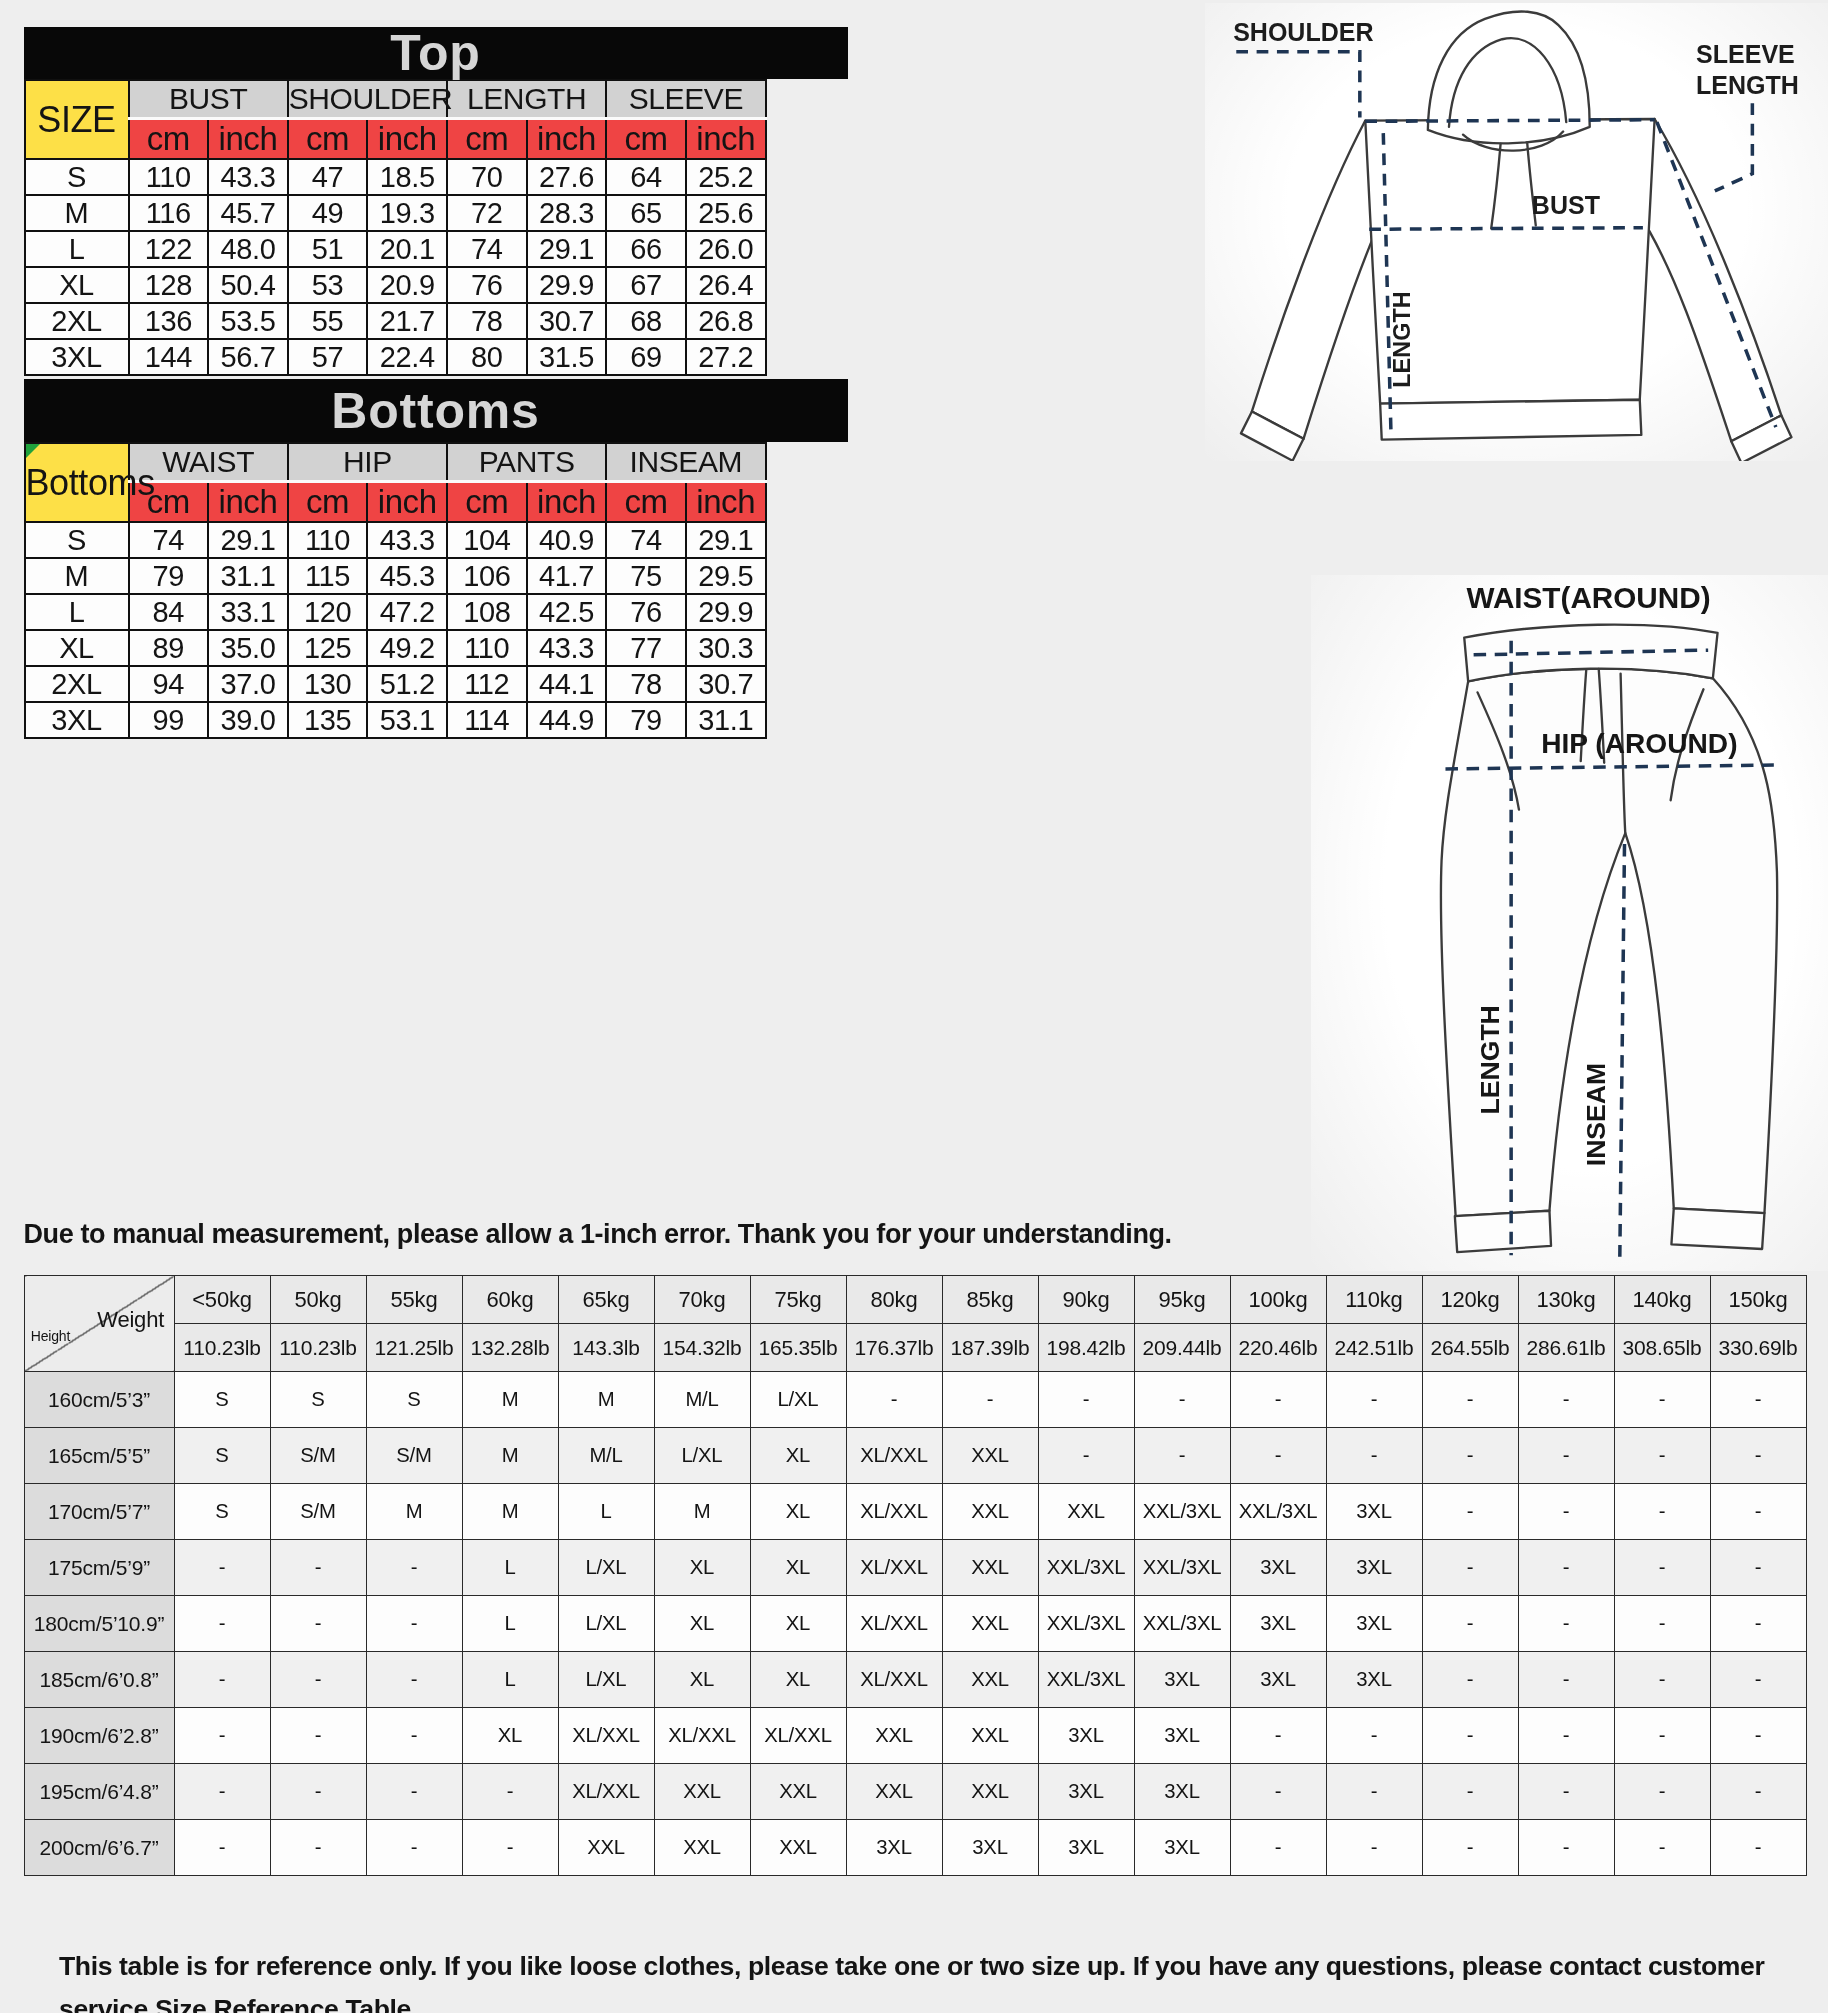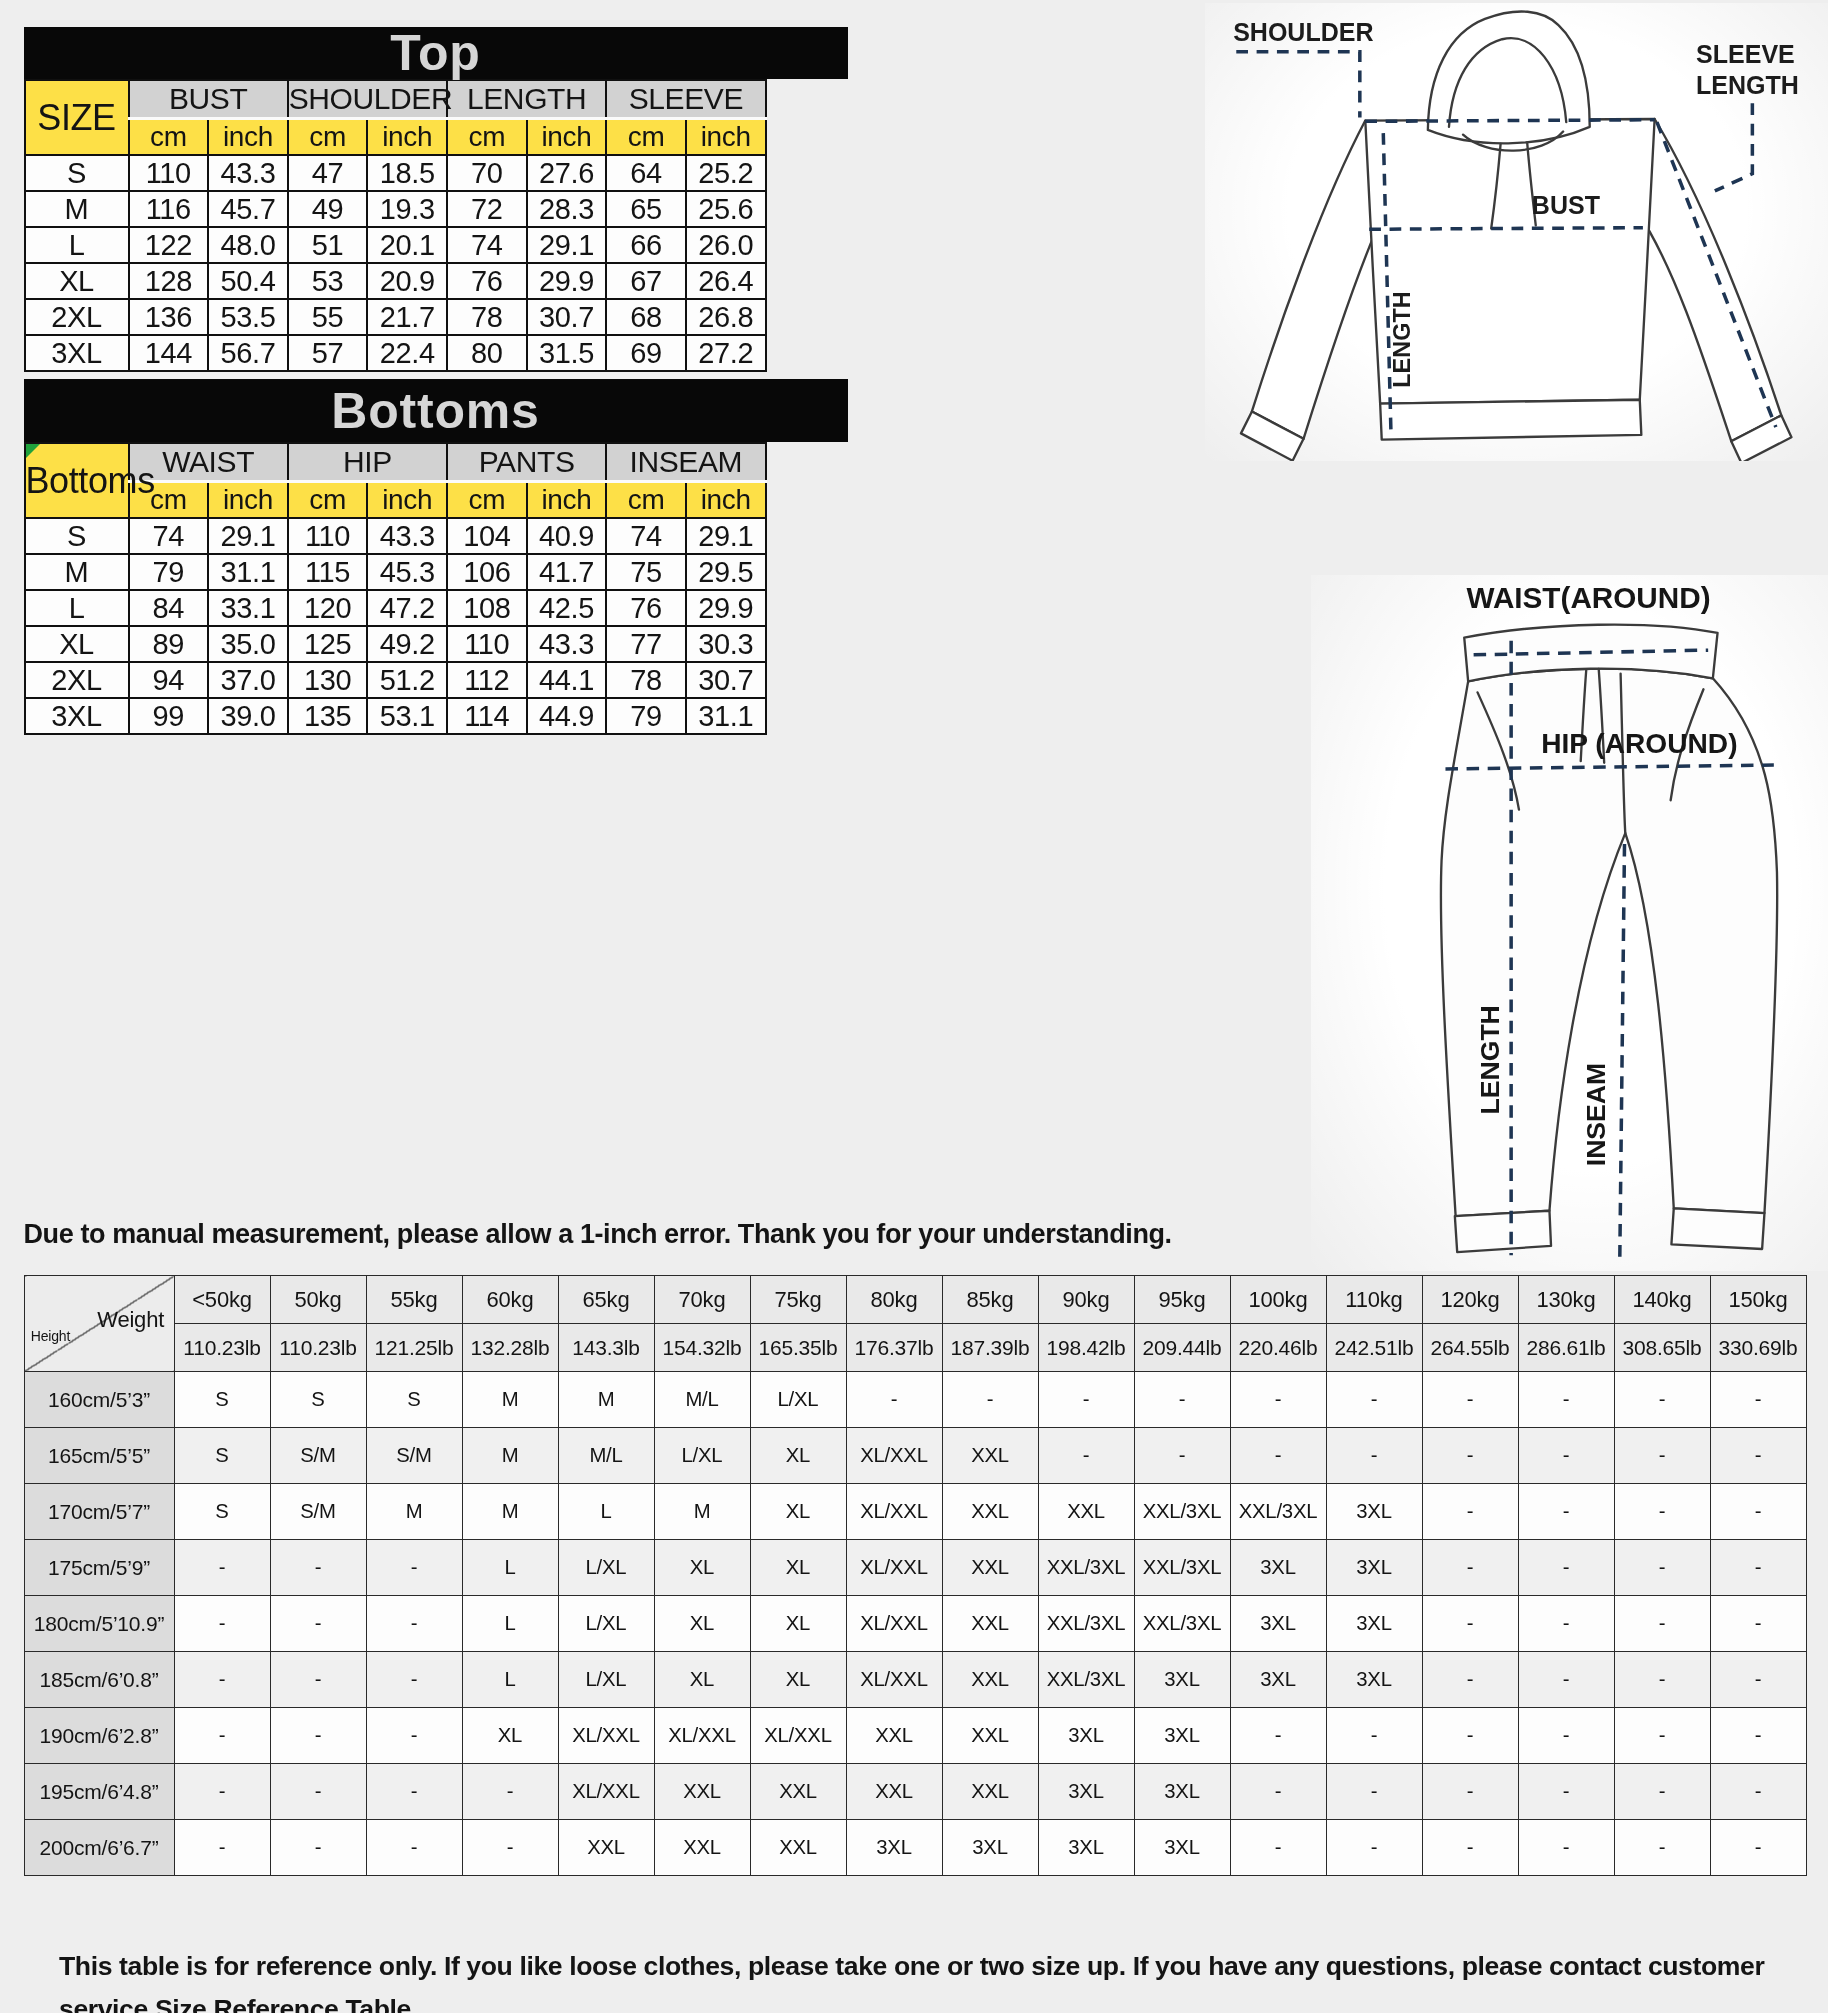--- a/index.html
+++ b/index.html
@@ -20,21 +20,21 @@
   table.mtable{
     width:743px;border-collapse:collapse;table-layout:fixed;
     background:#fdfdfd;
   }
   table.mtable th,table.mtable td{
     border:2.3px solid #101010;text-align:center;vertical-align:middle;
     font-weight:400;padding:0;letter-spacing:-0.4px;
   }
   .m-corner{width:102px;background:#fde047;font-size:36px;position:relative;}
   .m-group{background:#d2d2d2;font-size:30px;height:36px;border-bottom:3.9px solid #fbfbfb !important;}
-  .m-unit{background:#fde047;font-size:28px;height:34px;}
+  .m-unit{background:#ef4444;font-size:33px;height:34px;}
   .m-size{font-size:29px;height:34px;background:#fdfdfd;}
   .m-val{font-size:29px;height:34px;background:#fdfdfd;}
   .corner-flag{
     position:absolute;left:0;top:0;width:0;height:0;
     border-top:14px solid #1fa23c;border-right:14px solid transparent;
   }
   
   .note1{
     position:absolute;left:23.5px;top:1183px;width:1220px;
     font-size:27px;font-weight:700;letter-spacing:-0.4px;margin-top:36px;

